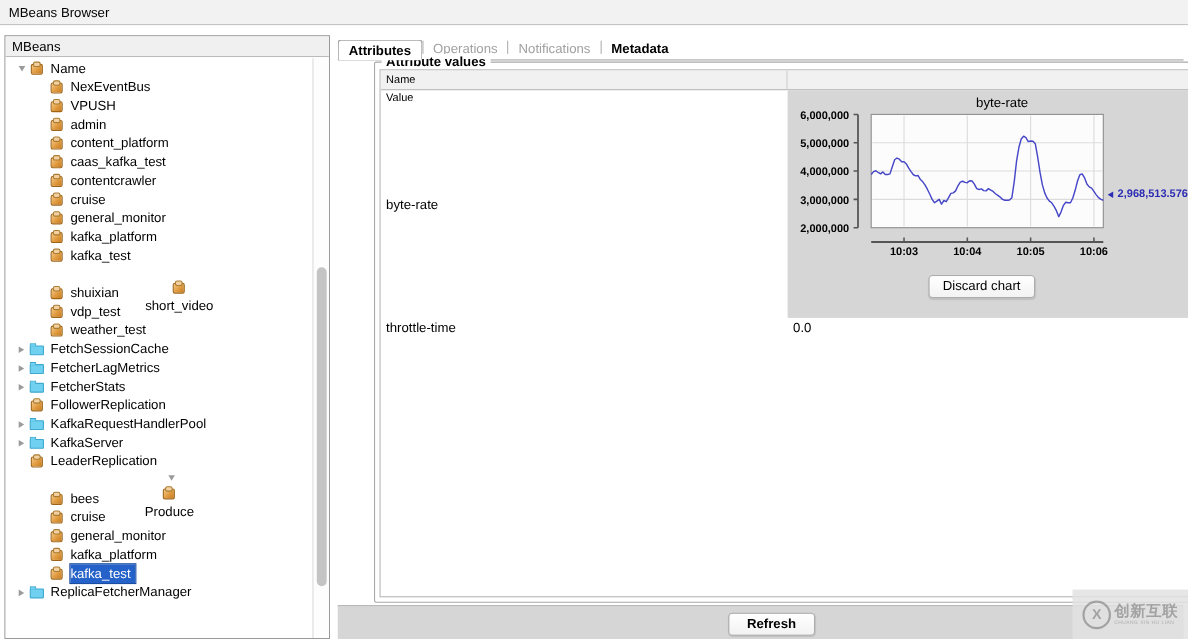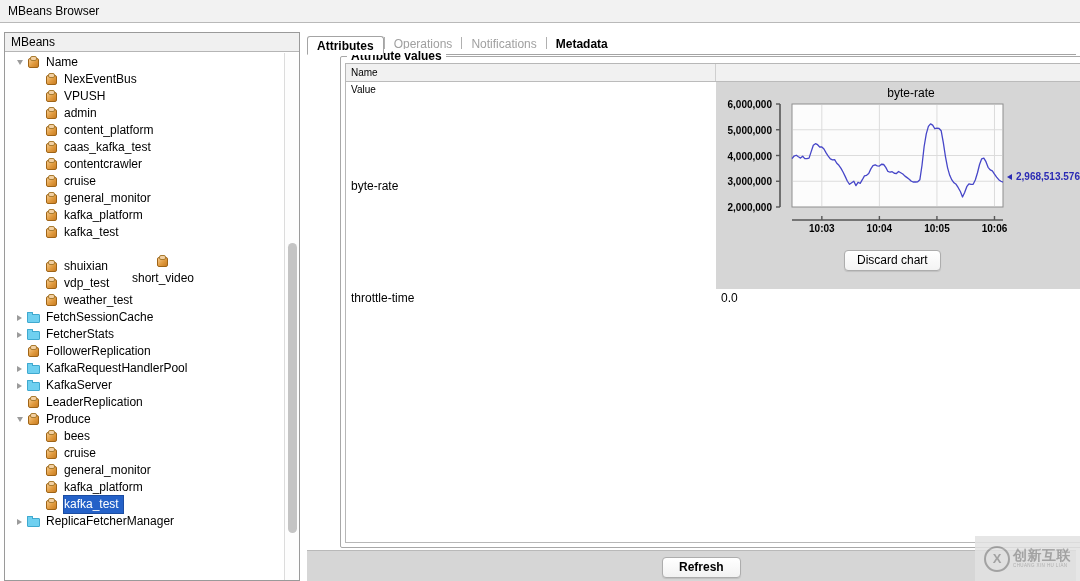--- a/index.html
+++ b/index.html
@@ -376,20 +376,25 @@
             <span class="tlabel">weather_test</span>
           </div>
           <div class="tnode" style="padding-left: 8px;">
             <span class="twist closed"></span>
             <span class="ico folder"></span>
             <span class="tlabel">FetchSessionCache</span>
           </div>
           <div class="tnode" style="padding-left: 8px;">
             <span class="twist closed"></span>
             <span class="ico folder"></span>
+            <span class="tlabel">FetcherLagMetrics</span>
+          </div>
+          <div class="tnode" style="padding-left: 8px;">
+            <span class="twist closed"></span>
+            <span class="ico folder"></span>
             <span class="tlabel">FetcherStats</span>
           </div>
           <div class="tnode" style="padding-left: 8px;">
             <span class="twist none"></span>
             <span class="ico mbean"></span>
             <span class="tlabel">FollowerReplication</span>
           </div>
           <div class="tnode" style="padding-left: 8px;">
             <span class="twist closed"></span>
             <span class="ico folder"></span>
@@ -398,21 +403,21 @@
           <div class="tnode" style="padding-left: 8px;">
             <span class="twist closed"></span>
             <span class="ico folder"></span>
             <span class="tlabel">KafkaServer</span>
           </div>
           <div class="tnode" style="padding-left: 8px;">
             <span class="twist none"></span>
             <span class="ico mbean"></span>
             <span class="tlabel">LeaderReplication</span>
           </div>
-          <div class="tnode" style="padding-left: 8px;">
+          <div class="tnode" style="padding-left: 8px; flex-direction: column;">
             <span class="twist open"></span>
             <span class="ico mbean"></span>
             <span class="tlabel">Produce</span>
           </div>
           <div class="tnode" style="padding-left: 26px;">
             <span class="twist none"></span>
             <span class="ico mbean"></span>
             <span class="tlabel">bees</span>
           </div>
           <div class="tnode" style="padding-left: 26px;">

